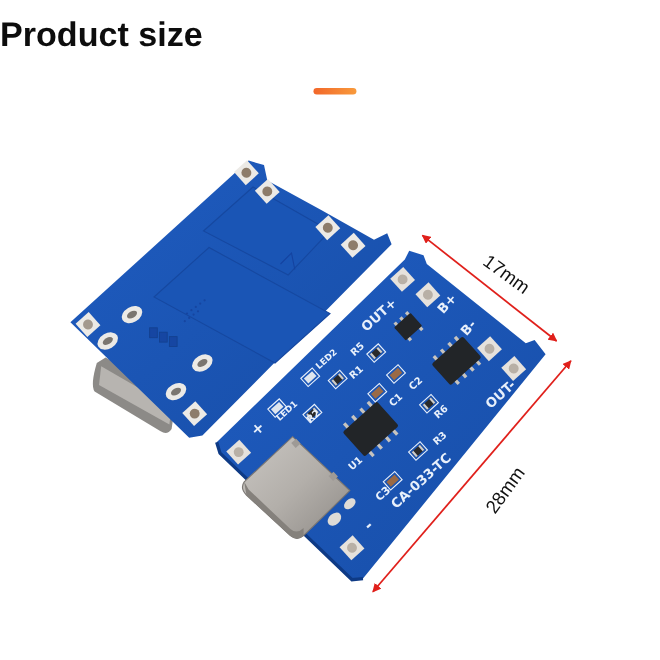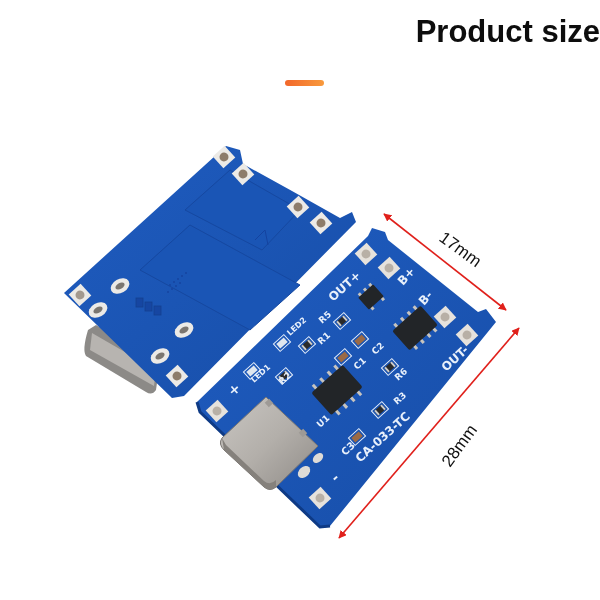--- a/index.html
+++ b/index.html
@@ -1,17 +1,17 @@
 <!DOCTYPE html>
 <html><head>
 <meta charset="utf-8">
 <style>
   html,body{margin:0;padding:0;background:#ffffff;}
   body{width:600px;height:600px;position:relative;overflow:hidden;font-family:"Liberation Sans",sans-serif;}
-  .title{position:absolute;left:0;top:14px;width:600px;text-align:right;font-size:31px;font-weight:bold;color:#0d0d0d;letter-spacing:0px;}
+  .title{position:absolute;left:0;top:14px;width:600px;text-align:left;font-size:31px;font-weight:bold;color:#0d0d0d;letter-spacing:0px;}
   .underline{position:absolute;left:285px;top:80px;width:39px;height:6px;border-radius:3px;background:linear-gradient(90deg,#f2672a,#f89a3c);}
   svg.scene{position:absolute;left:0;top:0;}
   .silk{font-family:"DejaVu Sans",sans-serif;fill:#e8f0fb;font-weight:bold;}
   .dim{font-family:"Liberation Sans",sans-serif;fill:#111;font-size:17px;}
 </style>
 </head>
 <body>
 
 <div class="title">Product size</div>
 <div class="underline"></div>

